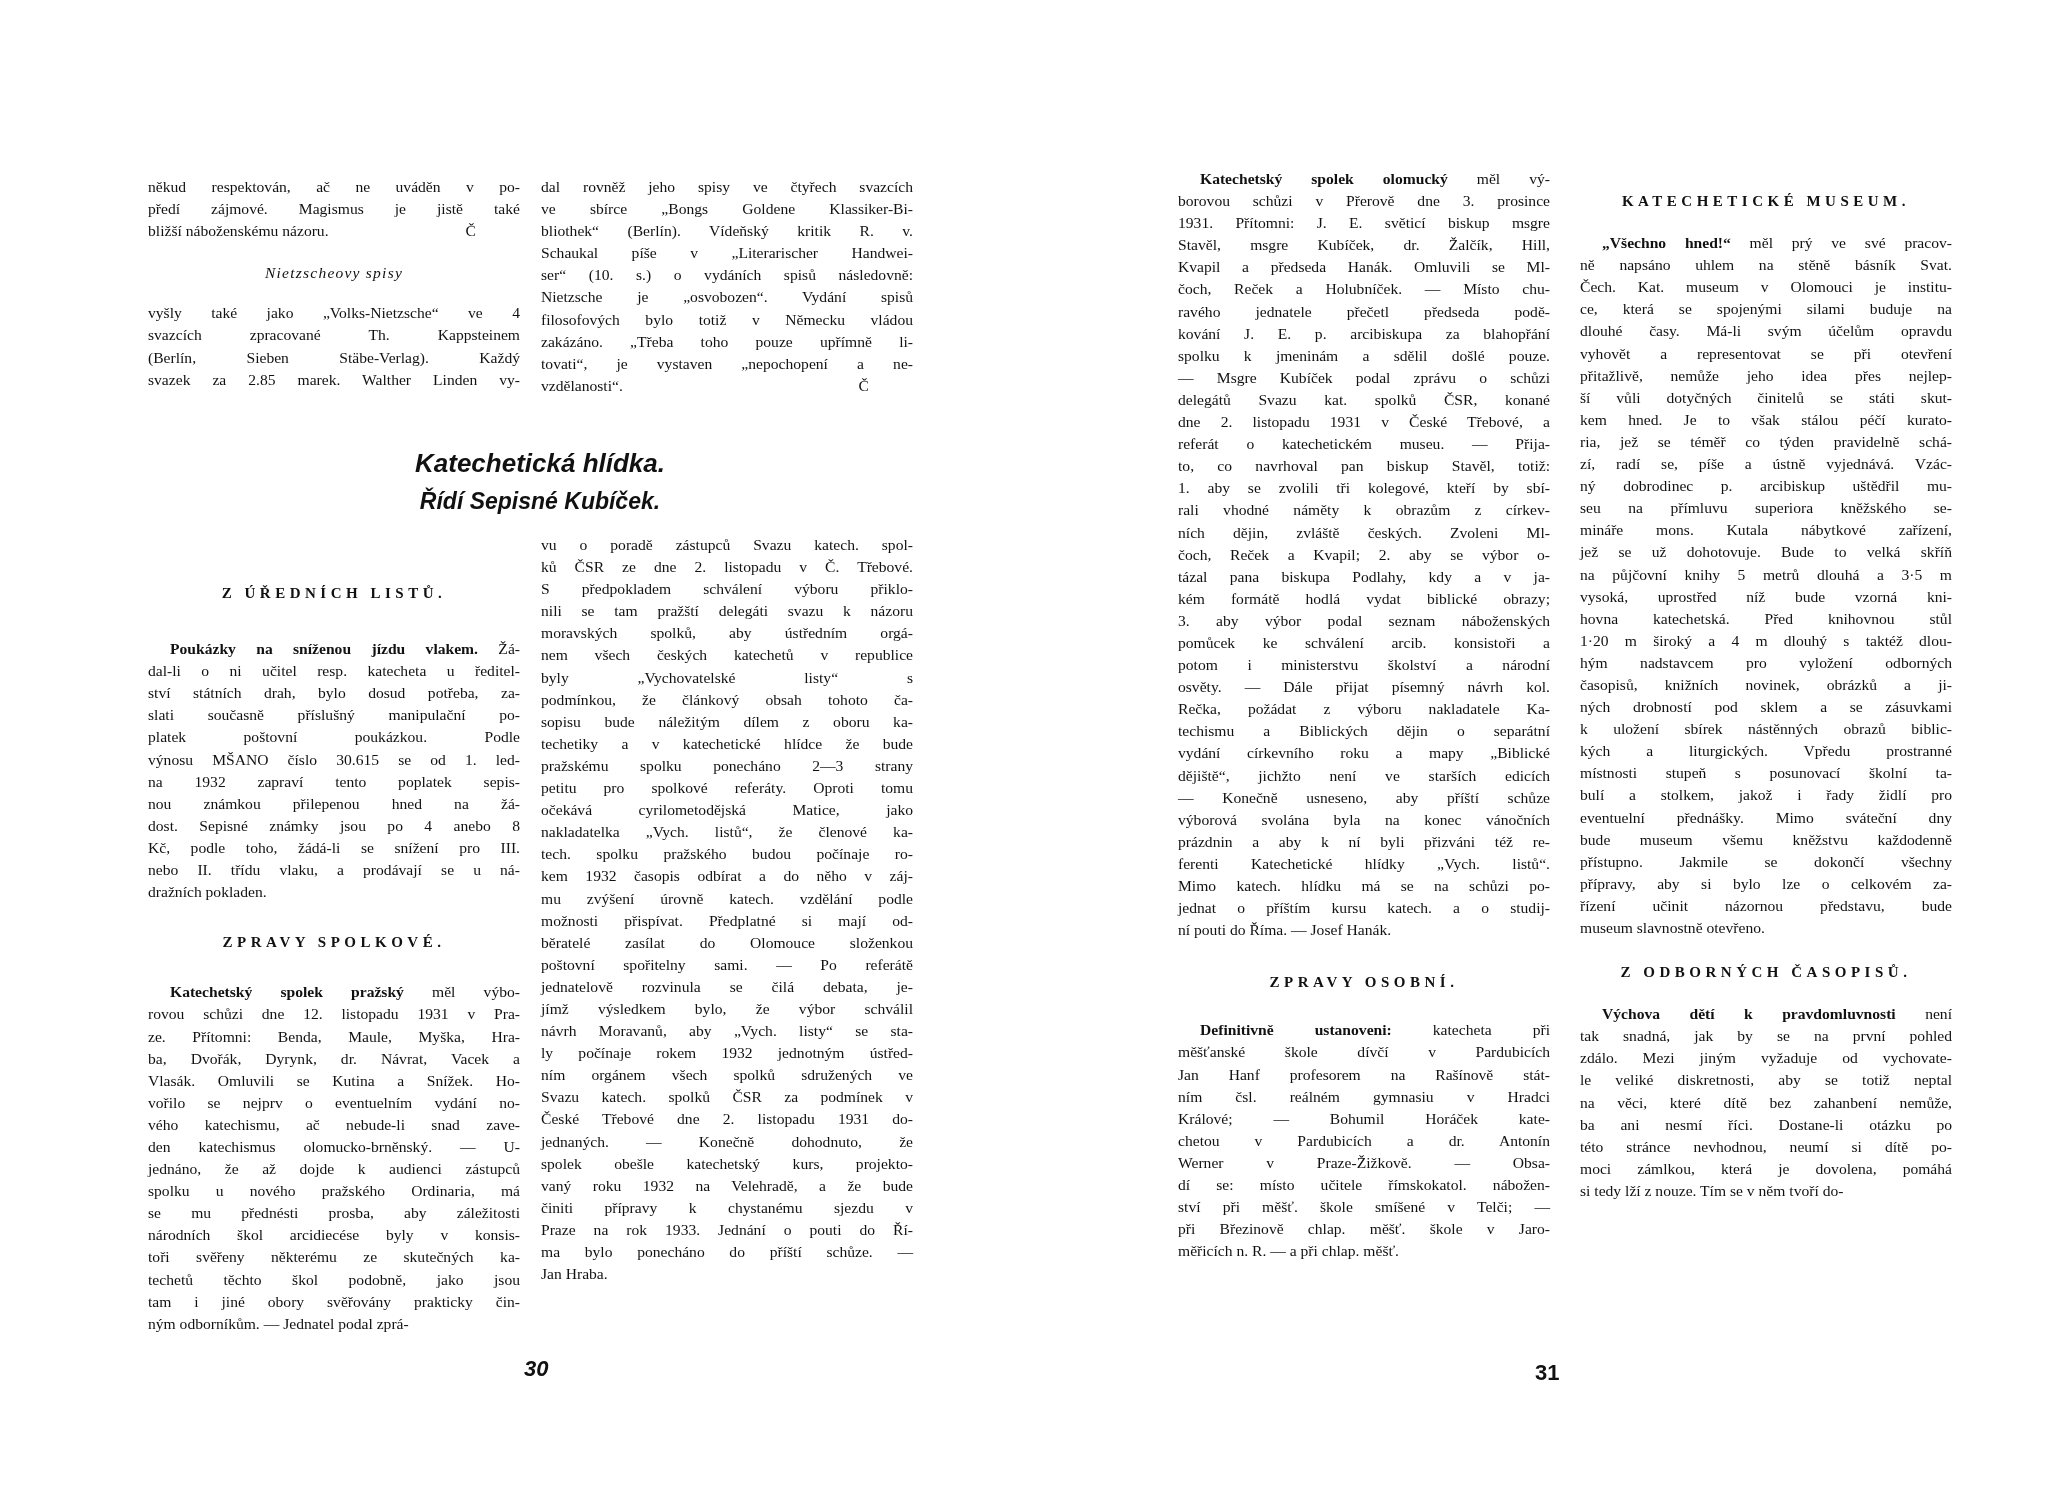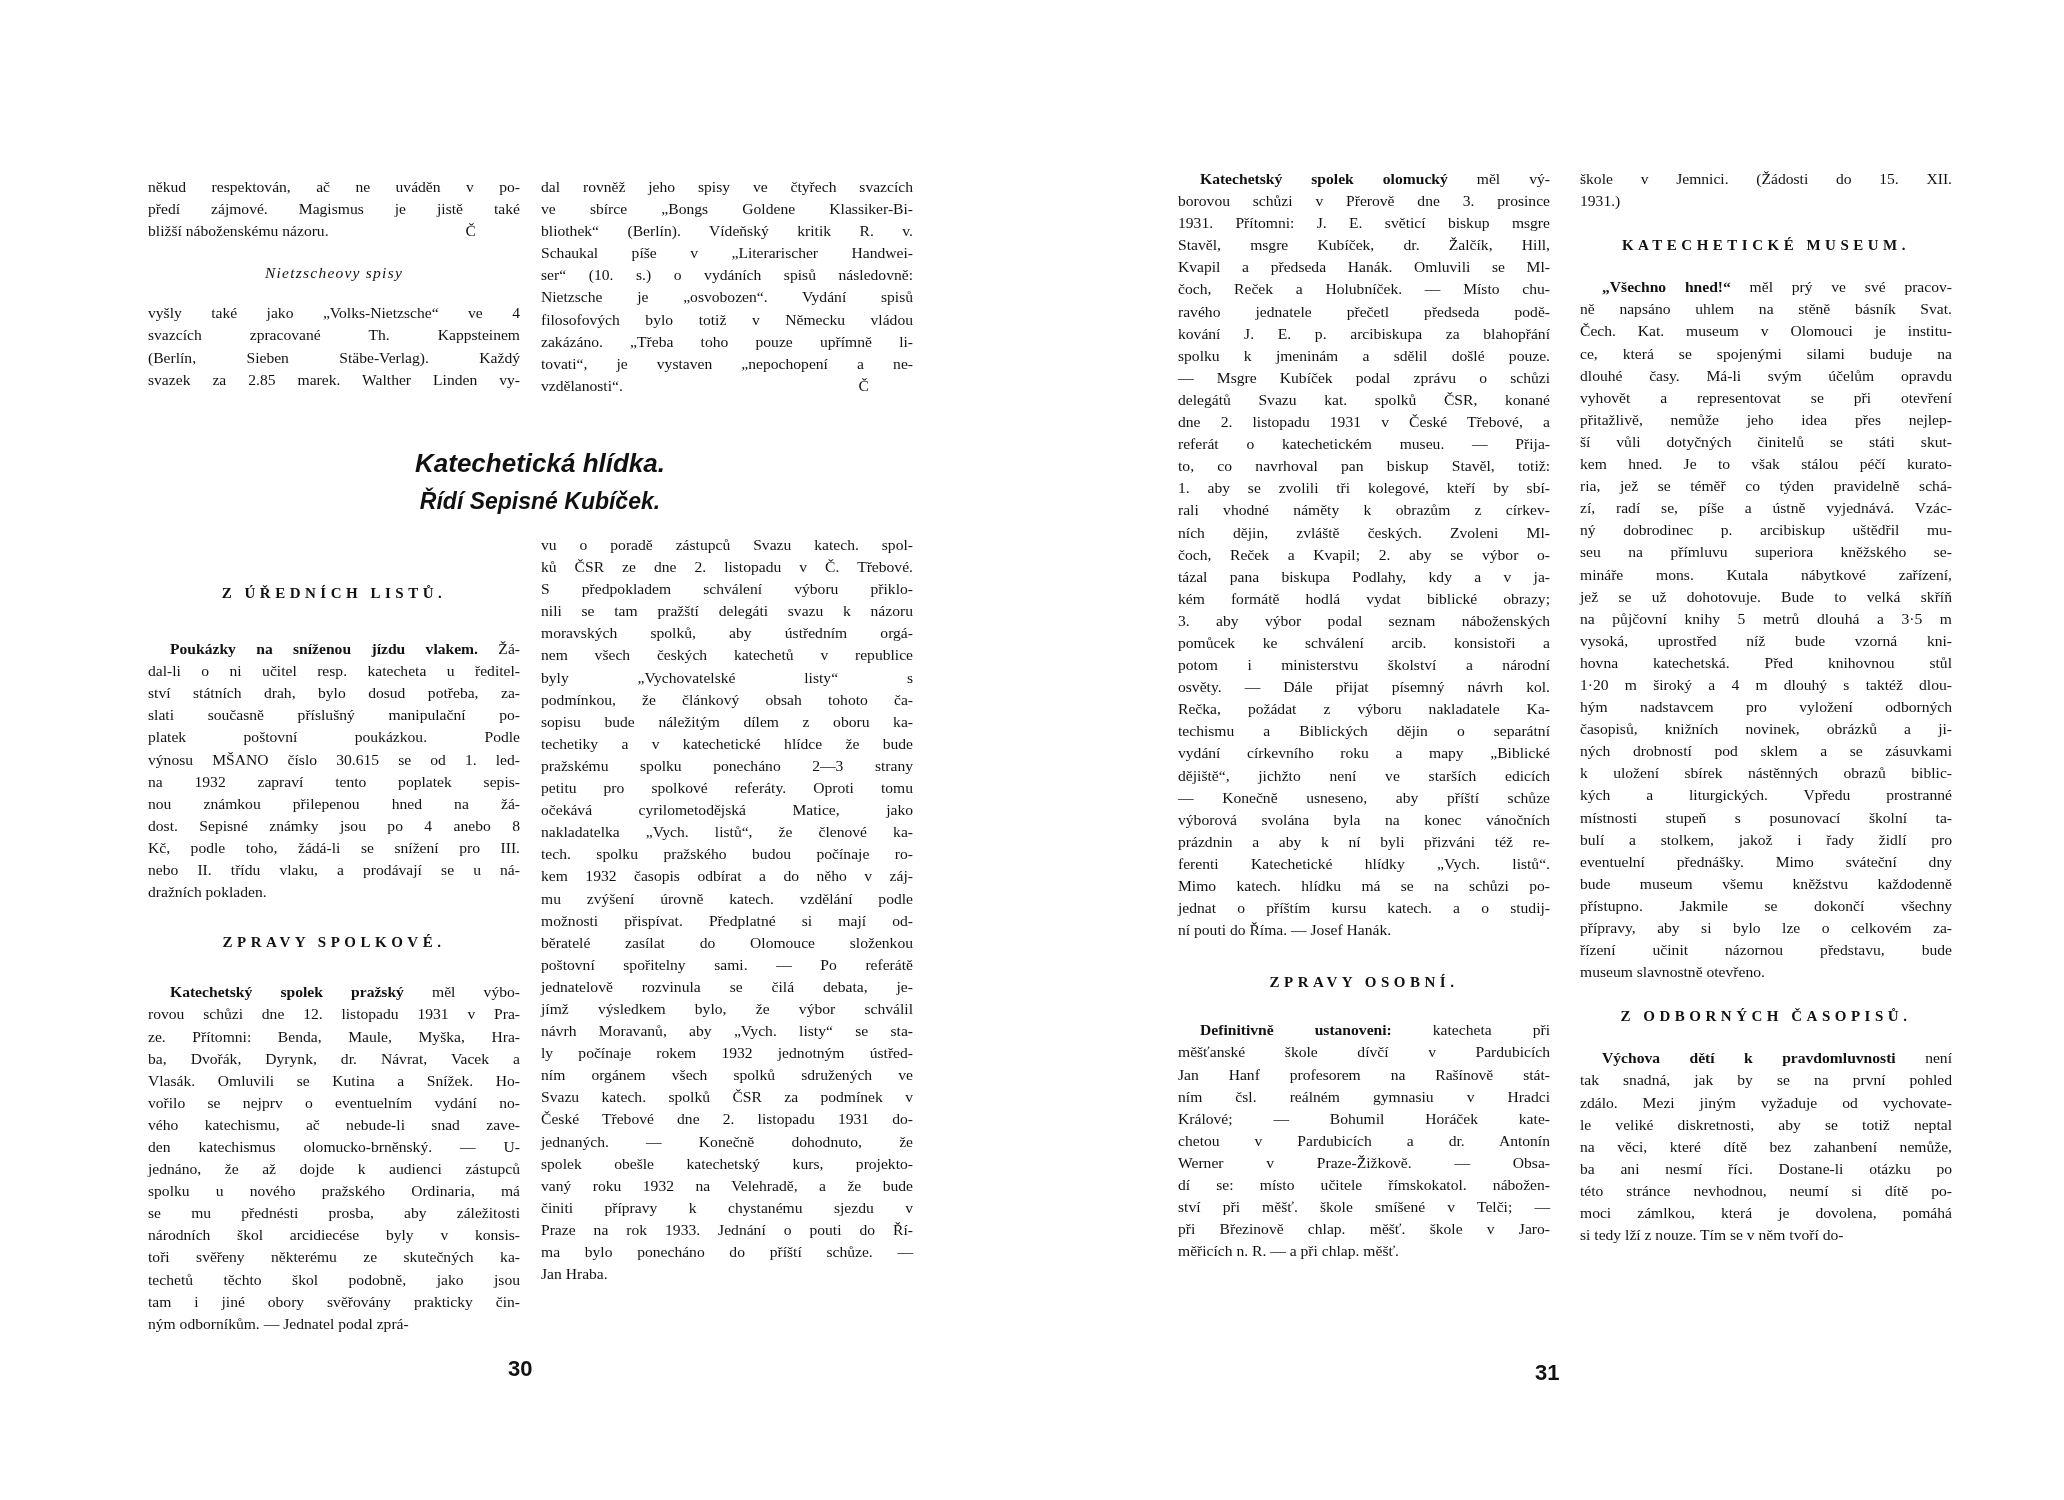--- a/index.html
+++ b/index.html
@@ -118,21 +118,21 @@
       <span class="ln">České Třebové dne 2. listopadu 1931 do-</span>
       <span class="ln">jednaných. — Konečně dohodnuto, že</span>
       <span class="ln">spolek obešle katechetský kurs, projekto-</span>
       <span class="ln">vaný roku 1932 na Velehradě, a že bude</span>
       <span class="ln">činiti přípravy k chystanému sjezdu v</span>
       <span class="ln">Praze na rok 1933. Jednání o pouti do Ří-</span>
       <span class="ln">ma bylo ponecháno do příští schůze. —</span>
       <span class="ln last">Jan Hraba.</span>
     </div>
 
-  <div class="pagenum" style="left:508px; top:1356px;">30</div>
+  <div class="pagenum" style="left:524px; top:1356px;font-style:italic;">30</div>
 </div>
 
 <div>
   <div class="col" style="left:1178px; top:168px;">
     <div id="rc1-p1">
         <span class="ln" style="padding-left: 22px;"><b>Katechetský spolek olomucký</b> <span>měl vý-</span></span>
         <span class="ln">borovou schůzi v Přerově dne 3. prosince</span>
         <span class="ln">1931. Přítomni: J. E. světicí biskup msgre</span>
         <span class="ln">Stavěl, msgre Kubíček, dr. Žalčík, Hill,</span>
         <span class="ln">Kvapil a předseda Hanák. Omluvili se Ml-</span>
@@ -179,24 +179,20 @@
         <span class="ln">chetou v Pardubicích a dr. Antonín</span>
         <span class="ln">Werner v Praze-Žižkově. — Obsa-</span>
         <span class="ln">dí se: místo učitele římskokatol. nábožen-</span>
         <span class="ln">ství při měšť. škole smíšené v Telči; —</span>
         <span class="ln">při Březinově chlap. měšť. škole v Jaro-</span>
         <span class="ln last">měřicích n. R. — a při chlap. měšť.</span>
       </div>
   </div>
 
   <div class="col" style="left:1580px; top:168px;">
-    <div id="rc2-top">
-        <span class="ln">škole v Jemnici. (Žádosti do 15. XII.</span>
-        <span class="ln last">1931.)</span>
-      </div>
     <div style="height:22px;"></div>
     <div class="h-small">KATECHETICKÉ MUSEUM.</div>
     <div style="height:20px;"></div>
     <div id="rc2-p1">
         <span class="ln" style="padding-left: 22px;"><b>„Všechno hned!“</b> <span>měl prý ve své pracov-</span></span>
         <span class="ln">ně napsáno uhlem na stěně básník Svat.</span>
         <span class="ln">Čech. Kat. museum v Olomouci je institu-</span>
         <span class="ln">ce, která se spojenými silami buduje na</span>
         <span class="ln">dlouhé časy. Má-li svým účelům opravdu</span>
         <span class="ln">vyhovět a representovat se při otevření</span>

